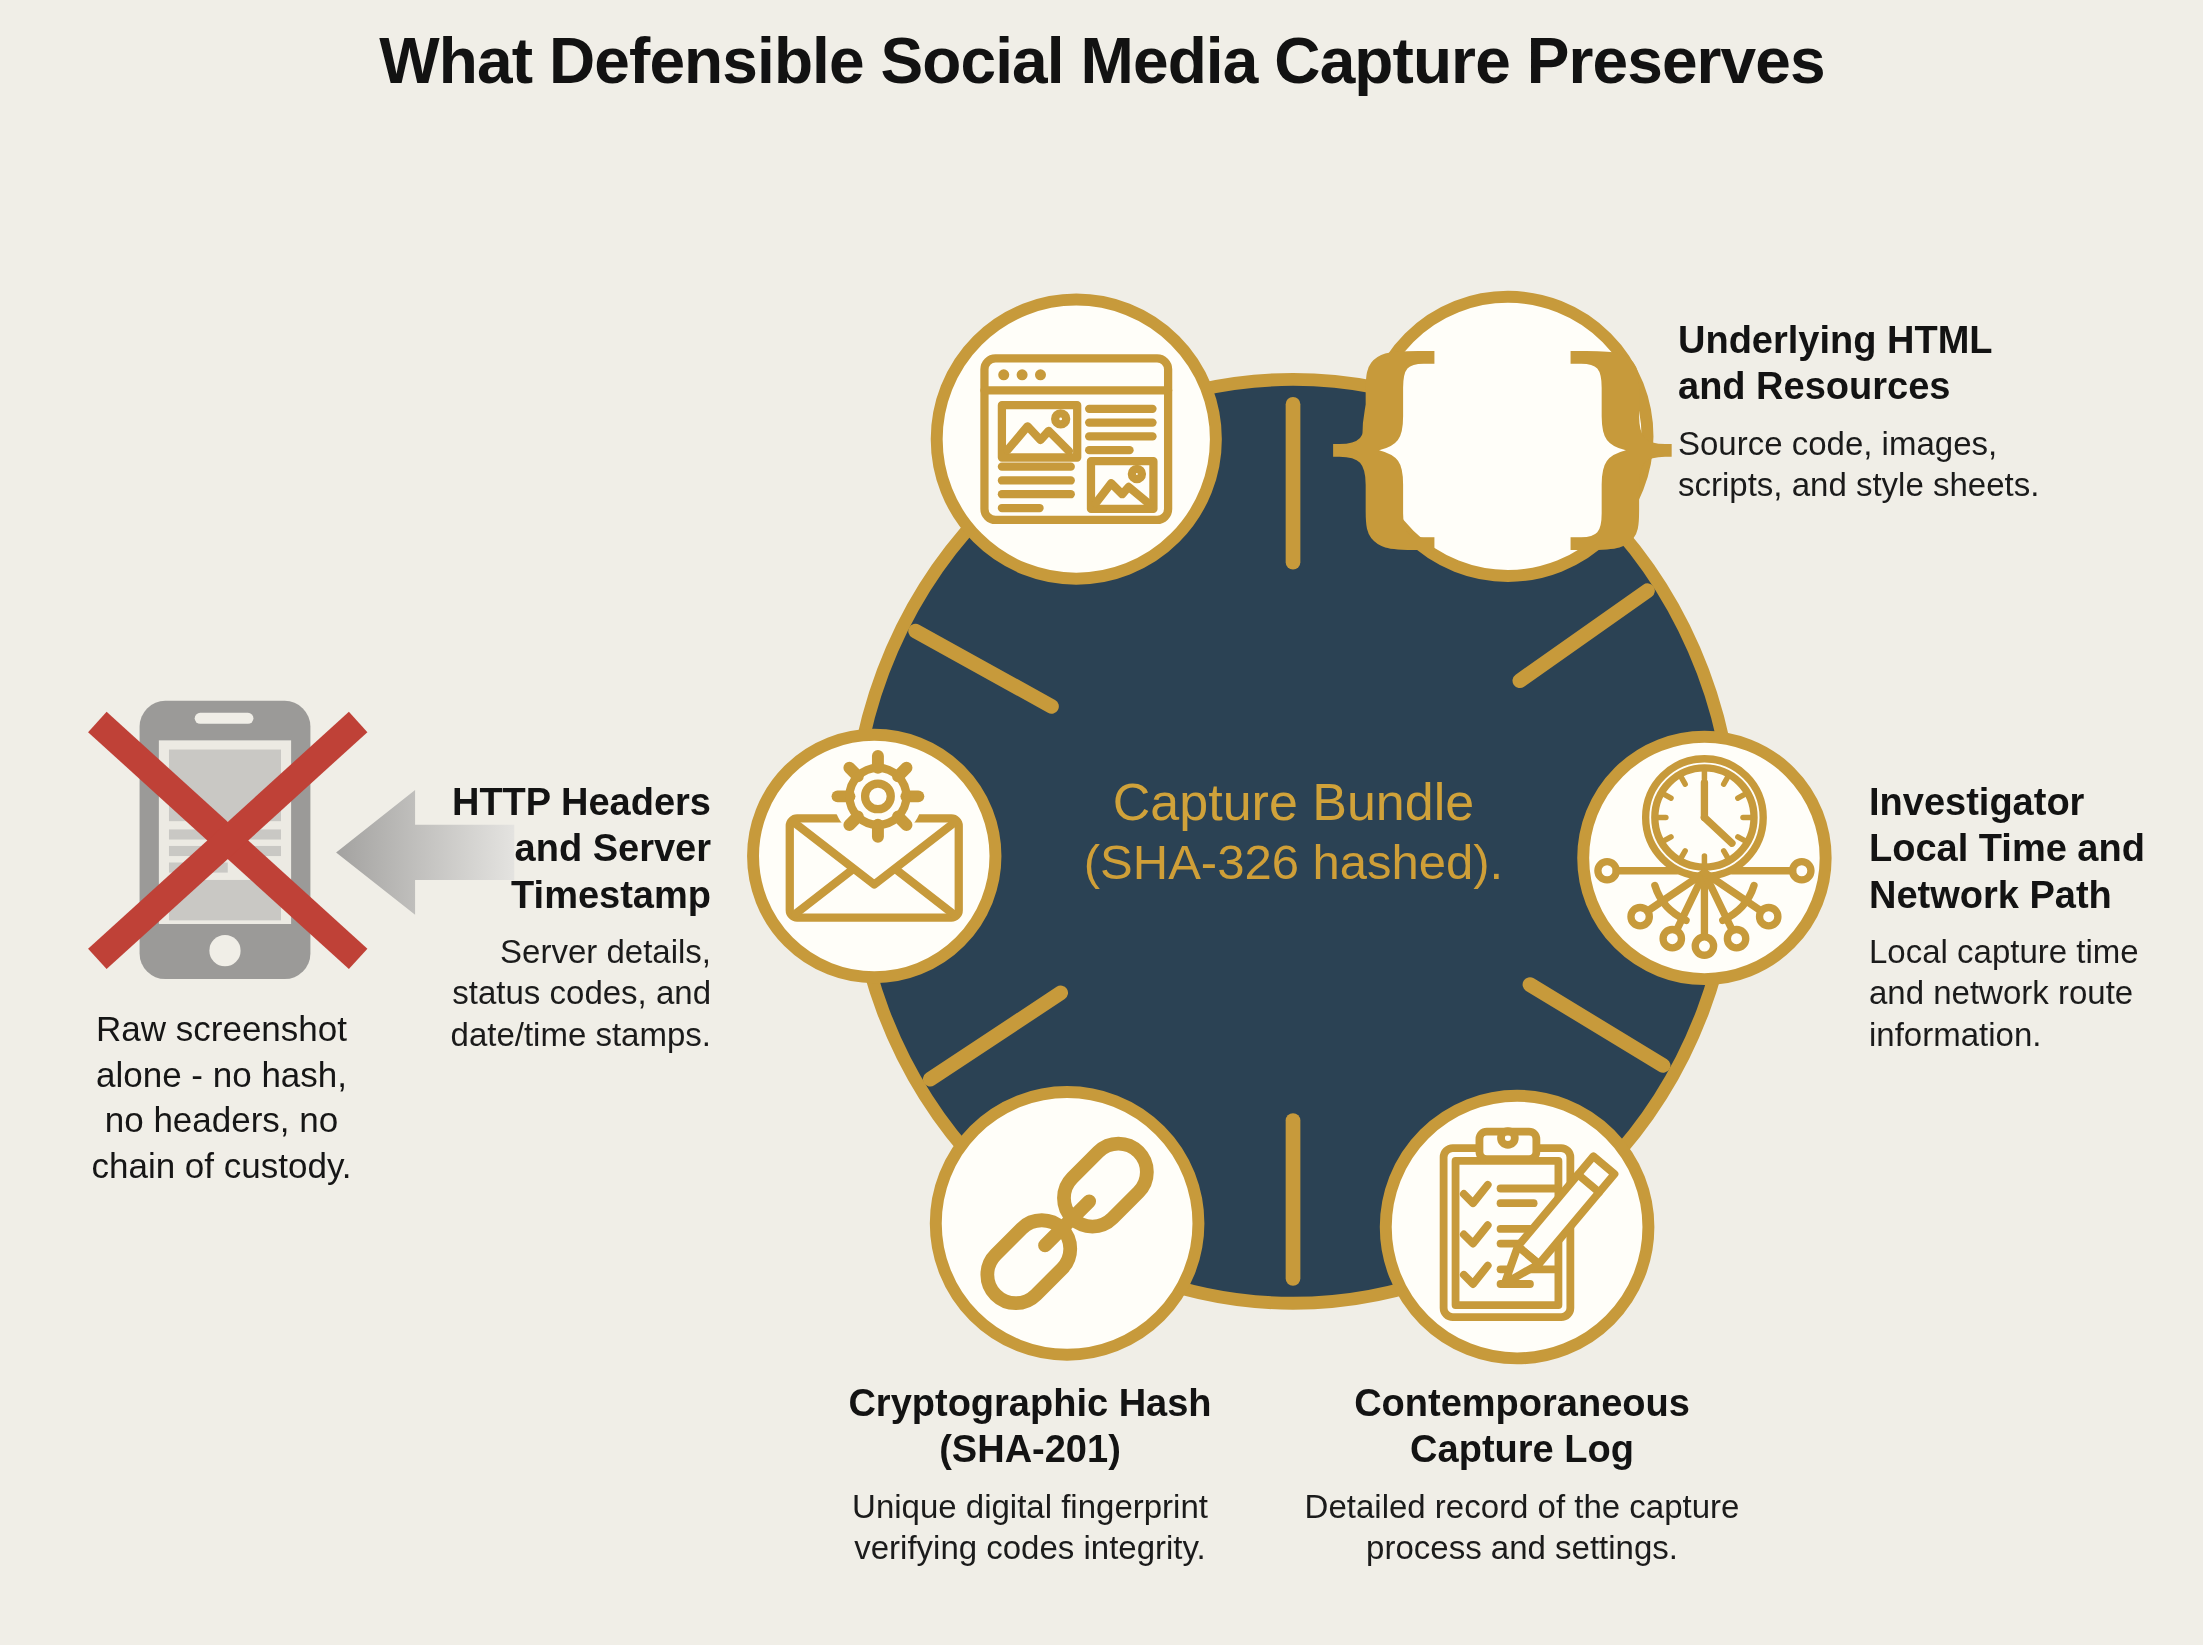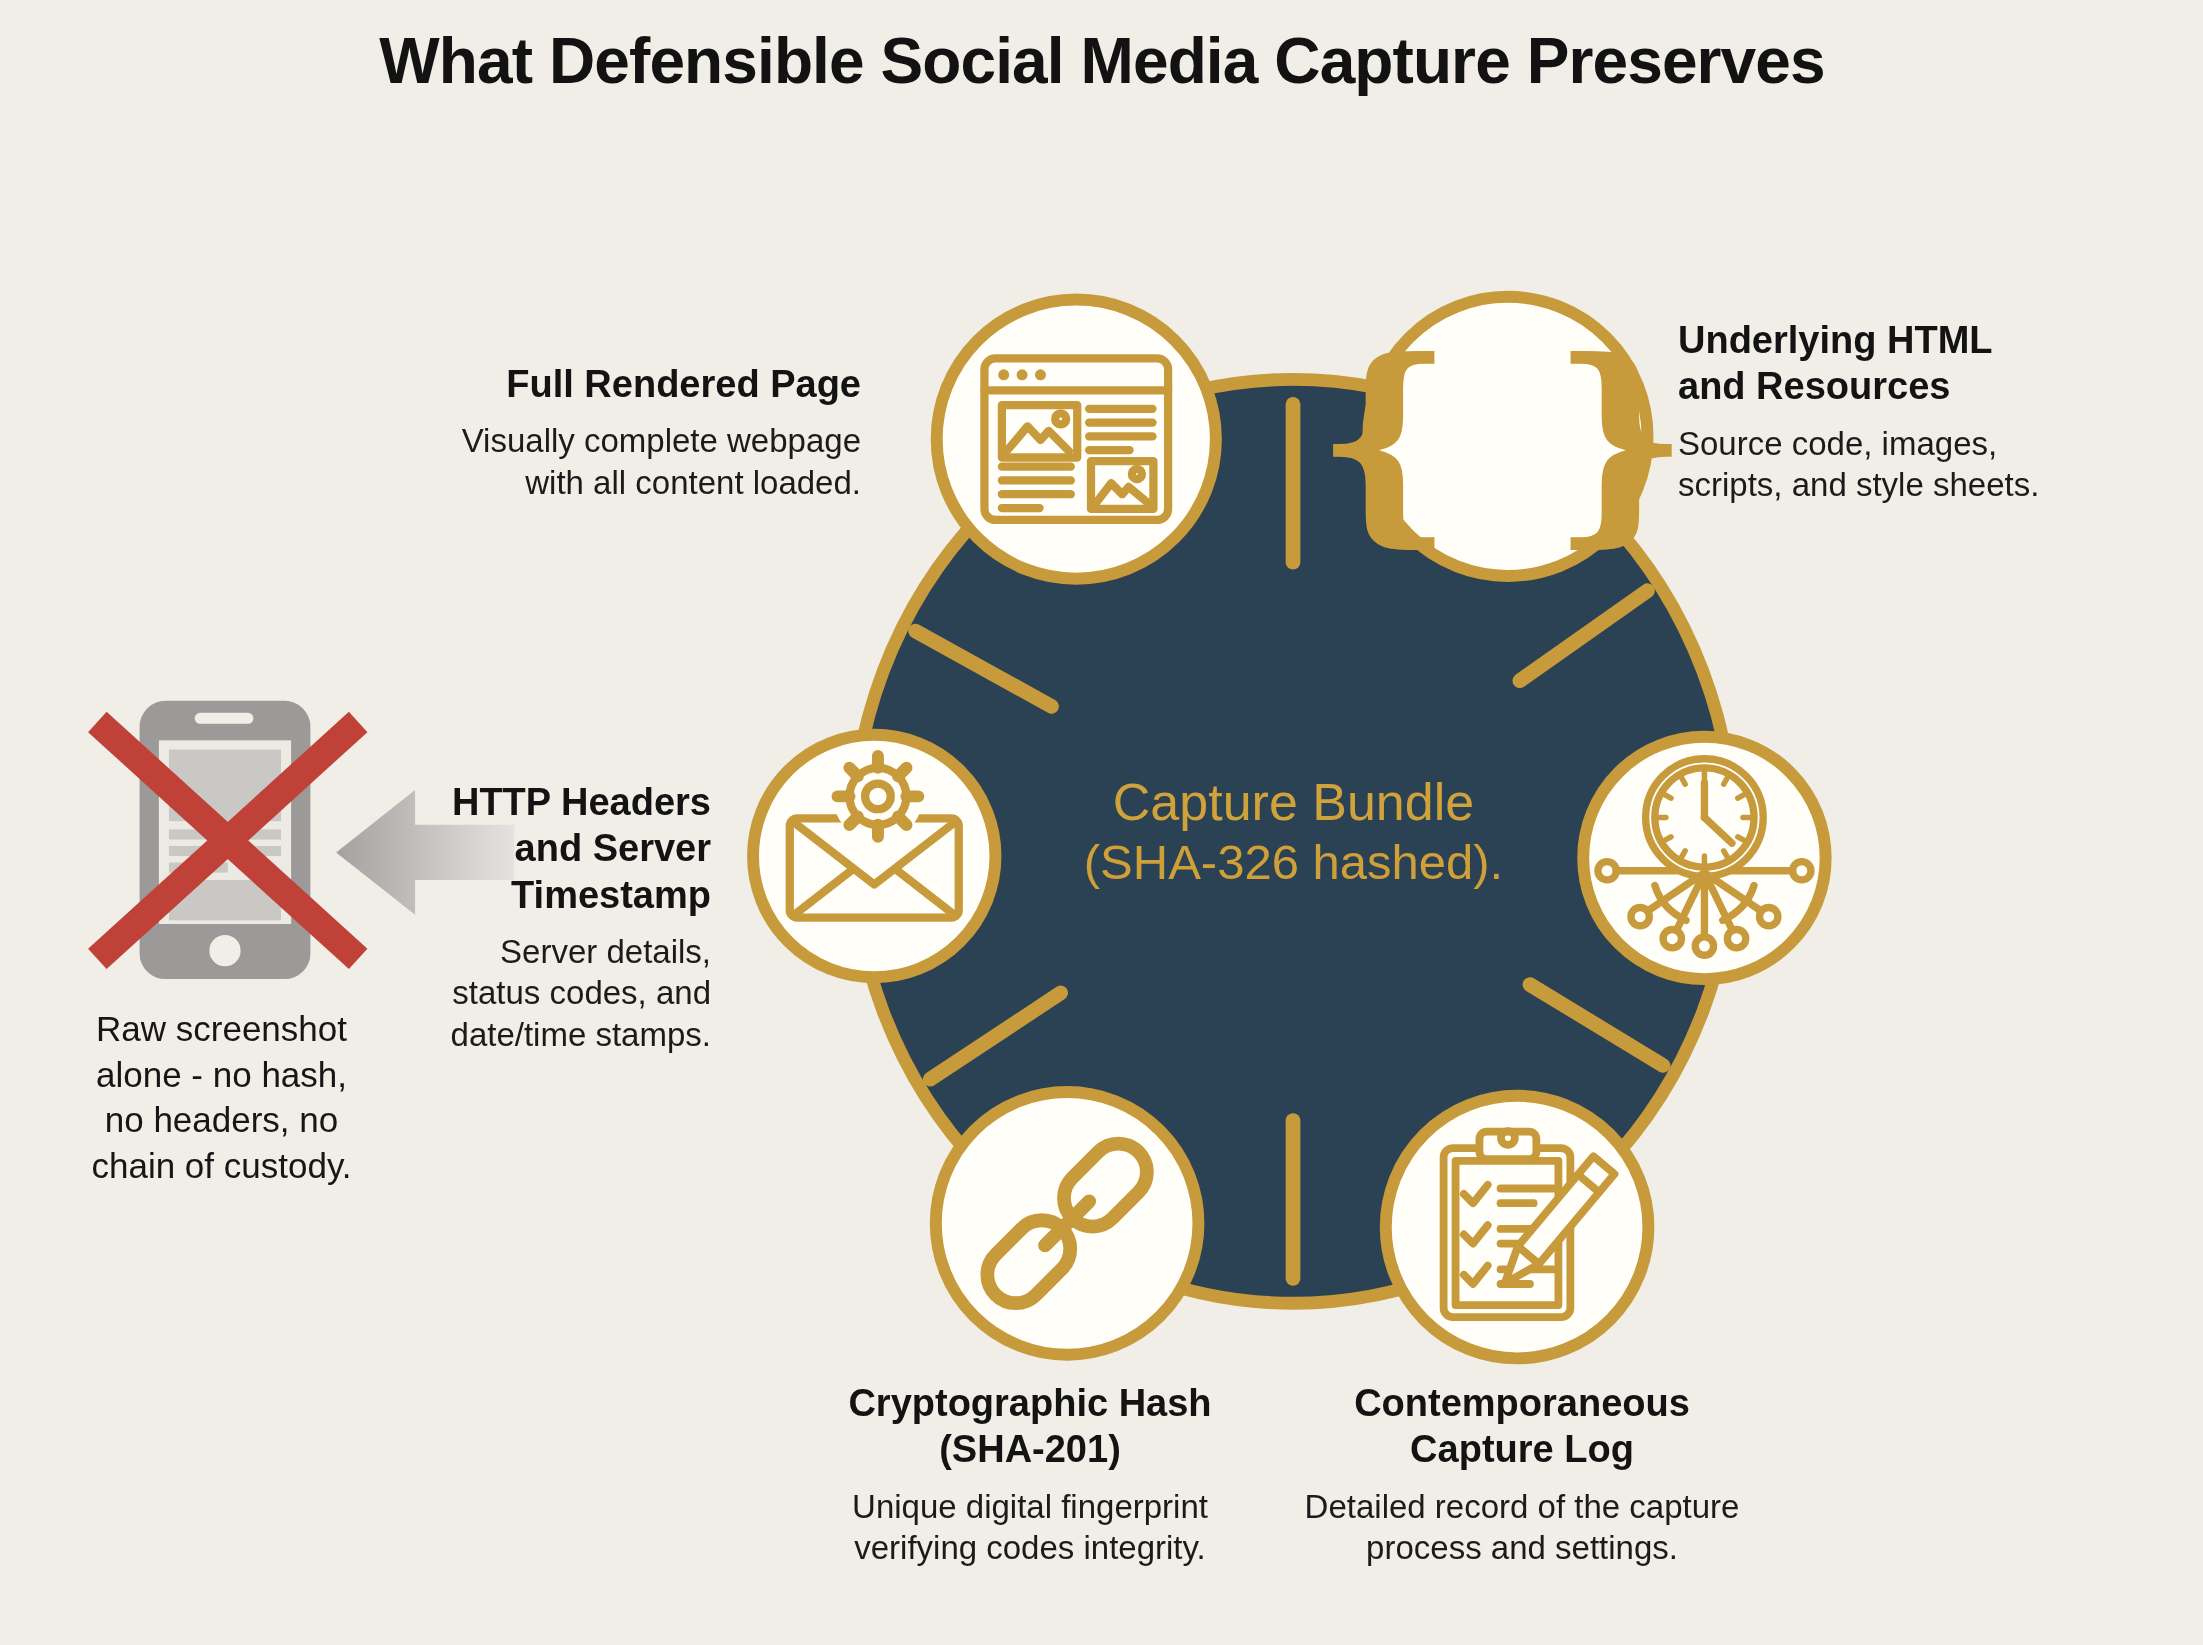--- a/index.html
+++ b/index.html
@@ -208,42 +208,45 @@
     </g>
 
     <polygon points="366,928 452,860 452,898 560,898 560,958 452,958 452,996" fill="url(#arrowGrad)"></polygon>
   </svg>
 
   <div class="center-label">
     <div class="cb-title">Capture Bundle</div>
     <div class="cb-sub">(SHA-326 hashed).</div>
   </div>
 
-  <div class="label align-right" style="left:383px;top:361px;width:478px;">
-    <h2>Full Rendered Page</h2>
-    <p>Visually complete webpage
-with all content loaded.</p>
-  </div>
 
   <div class="label align-left" style="left:1678px;top:317px;width:514px;">
     <h2>Underlying HTML
 and Resources</h2>
     <p>Source code, images,
 scripts, and style sheets.</p>
   </div>
 
   <div class="label align-right" style="left:266px;top:779px;width:445px;">
     <h2>HTTP Headers
 and Server
 Timestamp</h2>
     <p>Server details,
 status codes, and
 date/time stamps.</p>
   </div>
 
+  <div class="label align-left" style="left:1869px;top:779px;width:331px;">
+    <h2>Investigator
+Local Time and
+Network Path</h2>
+    <p>Local capture time
+and network route
+information.</p>
+  </div>
 
   <div class="label align-center" style="left:750px;top:1380px;width:560px;">
     <h2>Cryptographic Hash
 (SHA-201)</h2>
     <p>Unique digital fingerprint
 verifying codes integrity.</p>
   </div>
 
   <div class="label align-center" style="left:1242px;top:1380px;width:560px;">
     <h2>Contemporaneous

